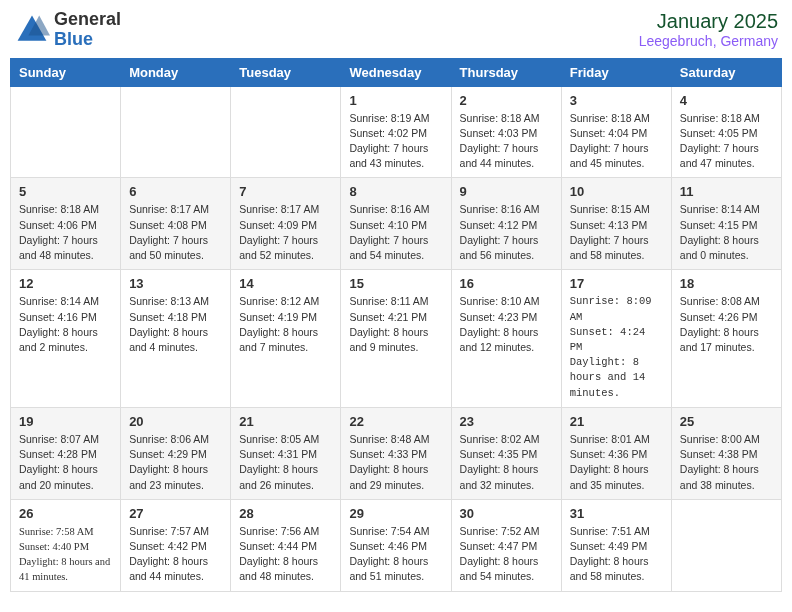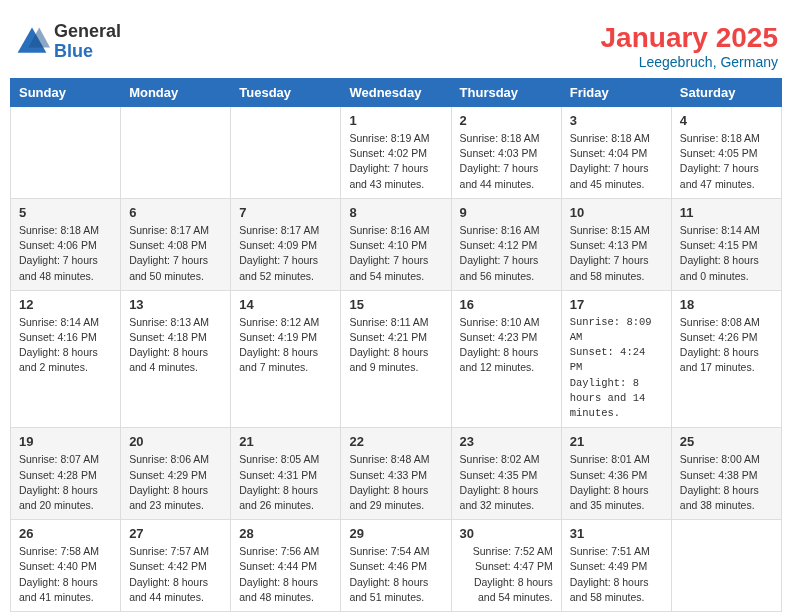--- a/index.html
+++ b/index.html
@@ -9,21 +9,20 @@
       width: 792px;
       min-height: 612px;
       padding: 10px;
     }
     .header {
       display: flex;
       justify-content: space-between;
       align-items: flex-start;
       margin-bottom: 8px;
       padding: 0 4px;
-      margin-top: 12px;
     }
     .logo {
       display: flex;
       align-items: center;
     }
     .logo-text {
       display: flex;
       flex-direction: column;
       line-height: 1.1;
     }
@@ -39,27 +38,27 @@
     }
     .logo-icon {
       width: 36px;
       height: 36px;
       margin-right: 4px;
     }
     .title-area {
       text-align: right;
     }
     .month-year {
-      font-size: 28px;
-      color: #ef4444;
-      font-weight: bold;
+      font-size: 20px;
+      color: #14532d;
+      font-weight: normal;
     }
     .location {
       font-size: 14px;
-      color: #0369a1;
+      color: #8b5cf6;
     }
     .calendar {
       width: 100%;
       border-collapse: collapse;
       border: 1px solid #ccc;
     }
     .calendar th {
       background-color: #2a6fbb;
       color: #fff;
       text-align: left;
@@ -286,21 +285,21 @@
         <td>
           <span class="day-number">25</span>
           <div class="day-info" style="white-space: pre-line;">Sunrise: 8:00 AM
 Sunset: 4:38 PM
 Daylight: 8 hours and 38 minutes.</div>
         </td>
       </tr>
       <tr>
         <td>
           <span class="day-number">26</span>
-          <div class="day-info" style="white-space: pre-line;">Sunrise: 7:58 AM
+          <div class="day-info" style="white-space: pre-line; font-family: Liberation Serif, serif;">Sunrise: 7:58 AM
 Sunset: 4:40 PM
 Daylight: 8 hours and 41 minutes.</div>
         </td>
         <td>
           <span class="day-number">27</span>
           <div class="day-info" style="white-space: pre-line;">Sunrise: 7:57 AM
 Sunset: 4:42 PM
 Daylight: 8 hours and 44 minutes.</div>
         </td>
         <td>
@@ -310,21 +309,21 @@
 Daylight: 8 hours and 48 minutes.</div>
         </td>
         <td>
           <span class="day-number">29</span>
           <div class="day-info" style="white-space: pre-line;">Sunrise: 7:54 AM
 Sunset: 4:46 PM
 Daylight: 8 hours and 51 minutes.</div>
         </td>
         <td>
           <span class="day-number">30</span>
-          <div class="day-info" style="white-space: pre-line; text-align: right;">Sunrise: 7:52 AM
+          <div class="day-info" style="white-space: pre-line;">Sunrise: 7:52 AM
 Sunset: 4:47 PM
 Daylight: 8 hours and 54 minutes.</div>
         </td>
         <td>
           <span class="day-number">31</span>
           <div class="day-info" style="white-space: pre-line;">Sunrise: 7:51 AM
 Sunset: 4:49 PM
 Daylight: 8 hours and 58 minutes.</div>
         </td>
         <td class="empty-cell"></td>

